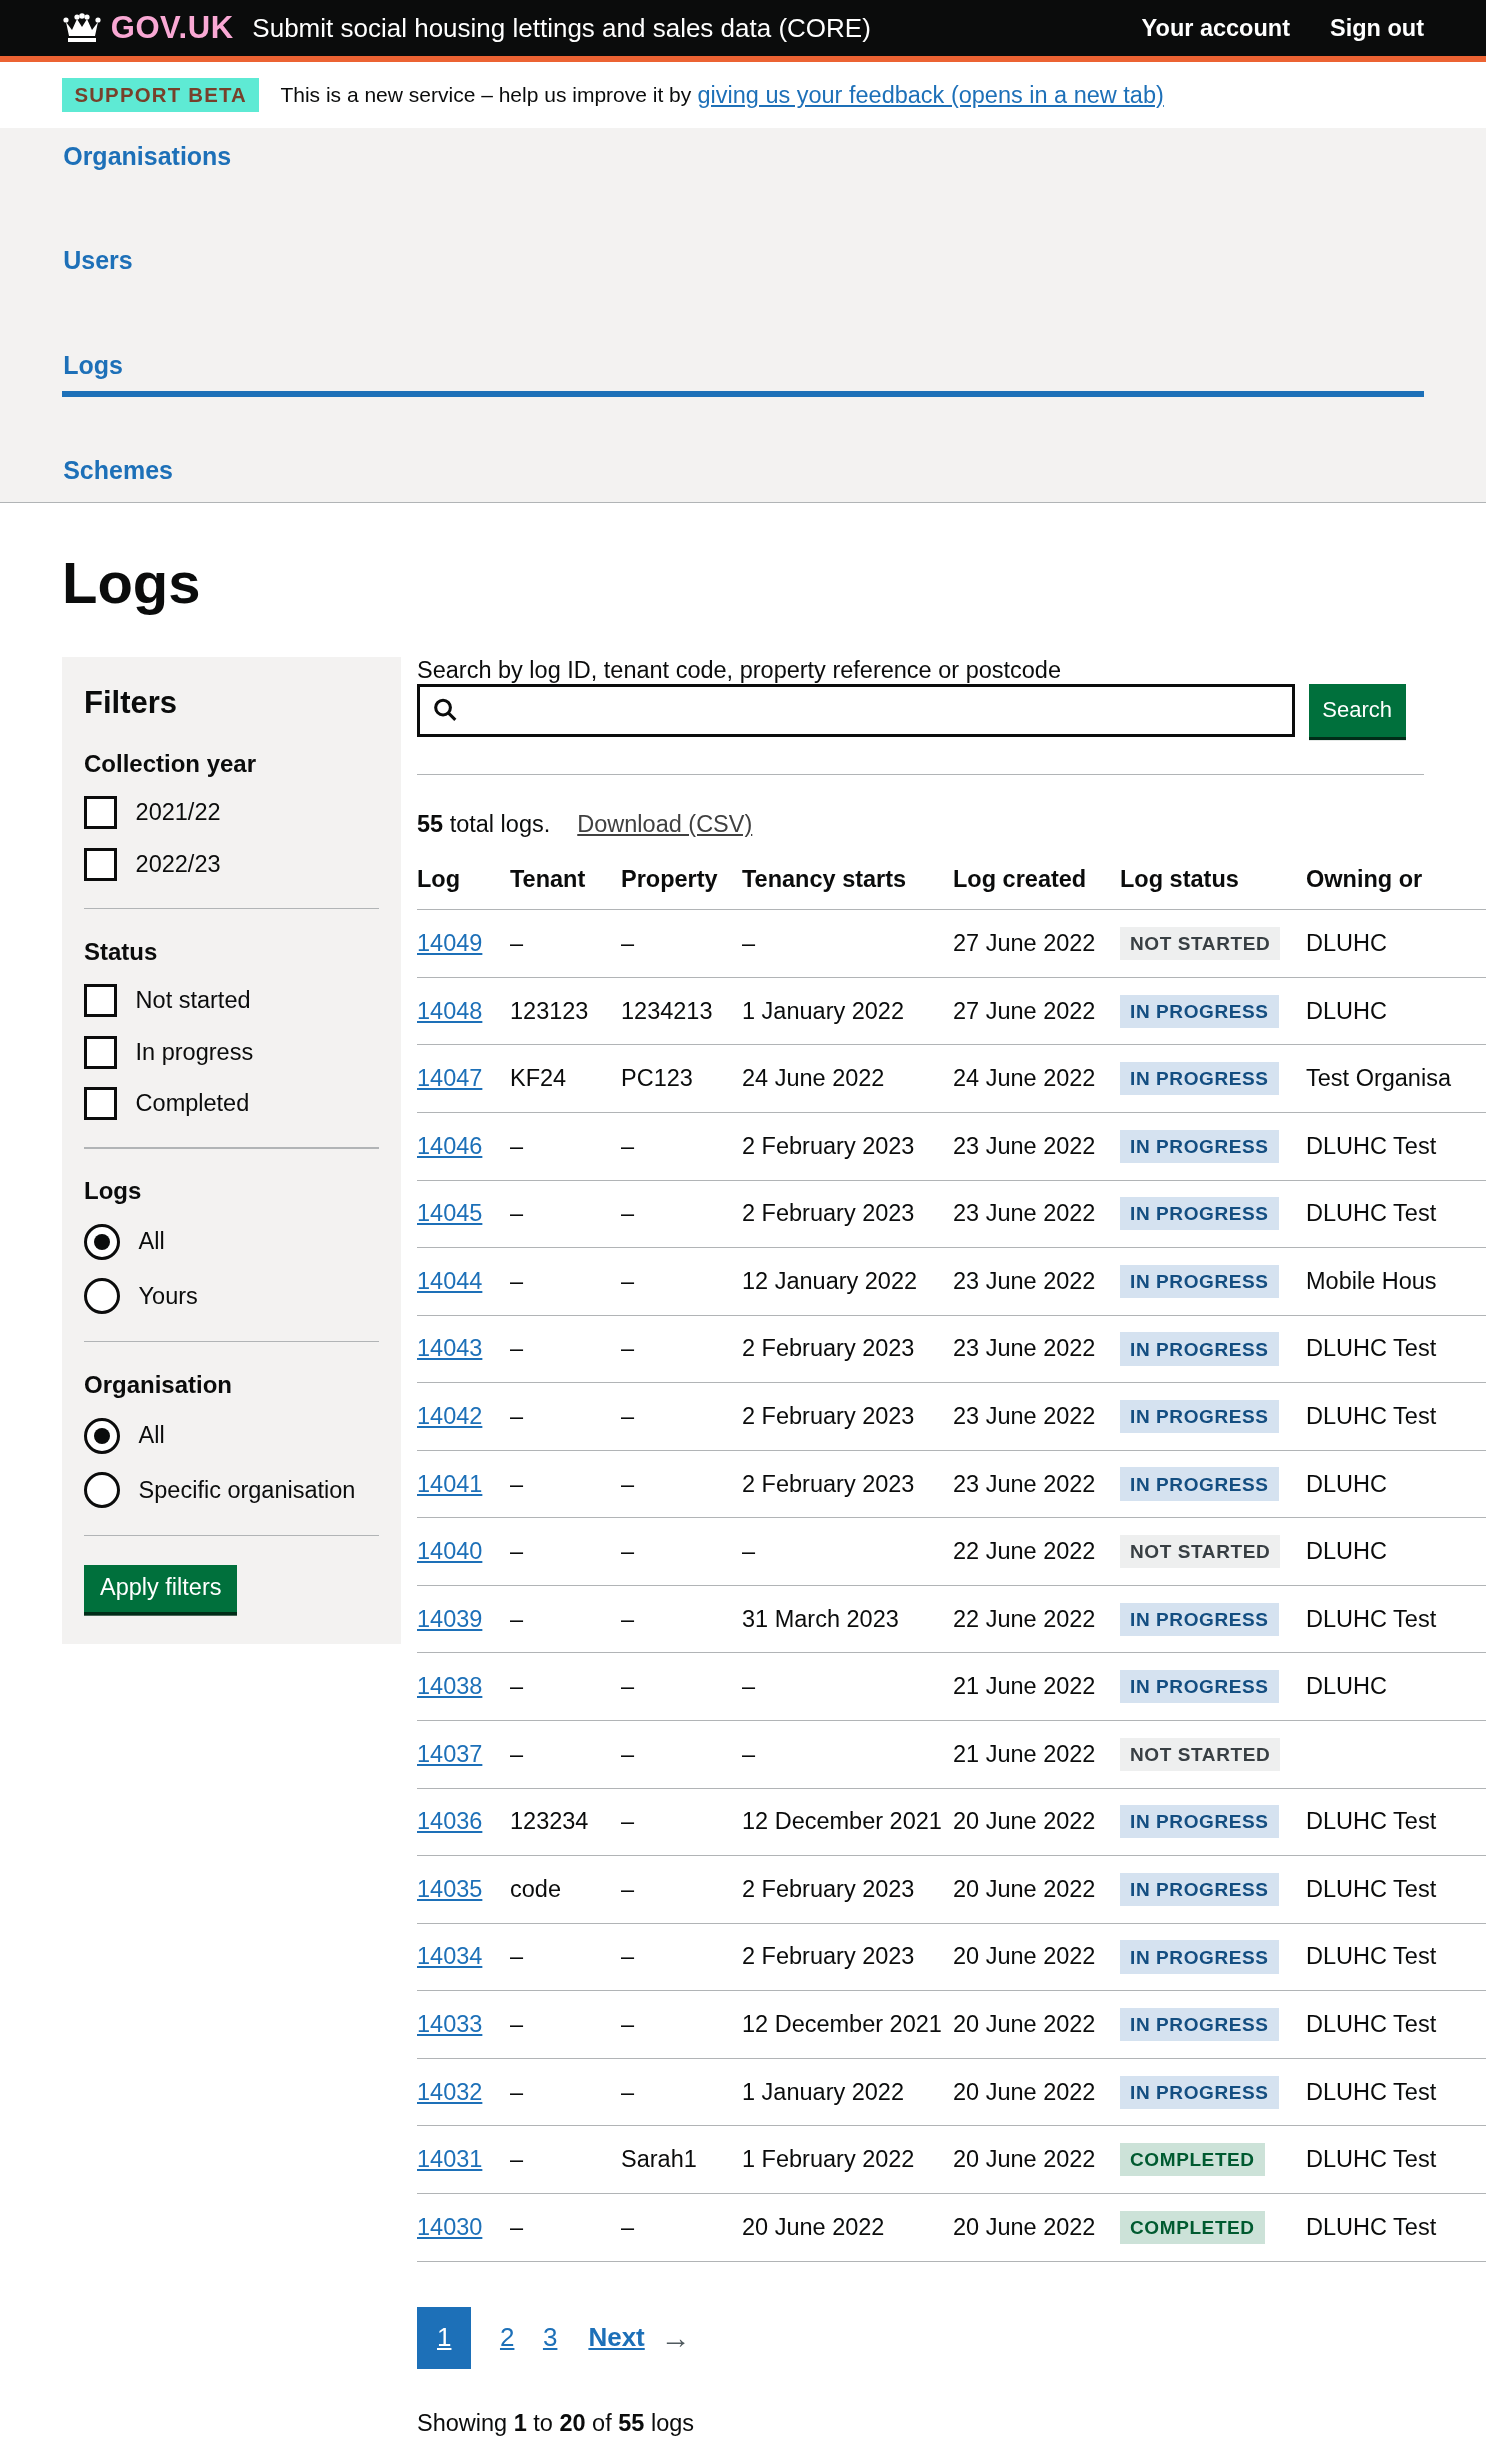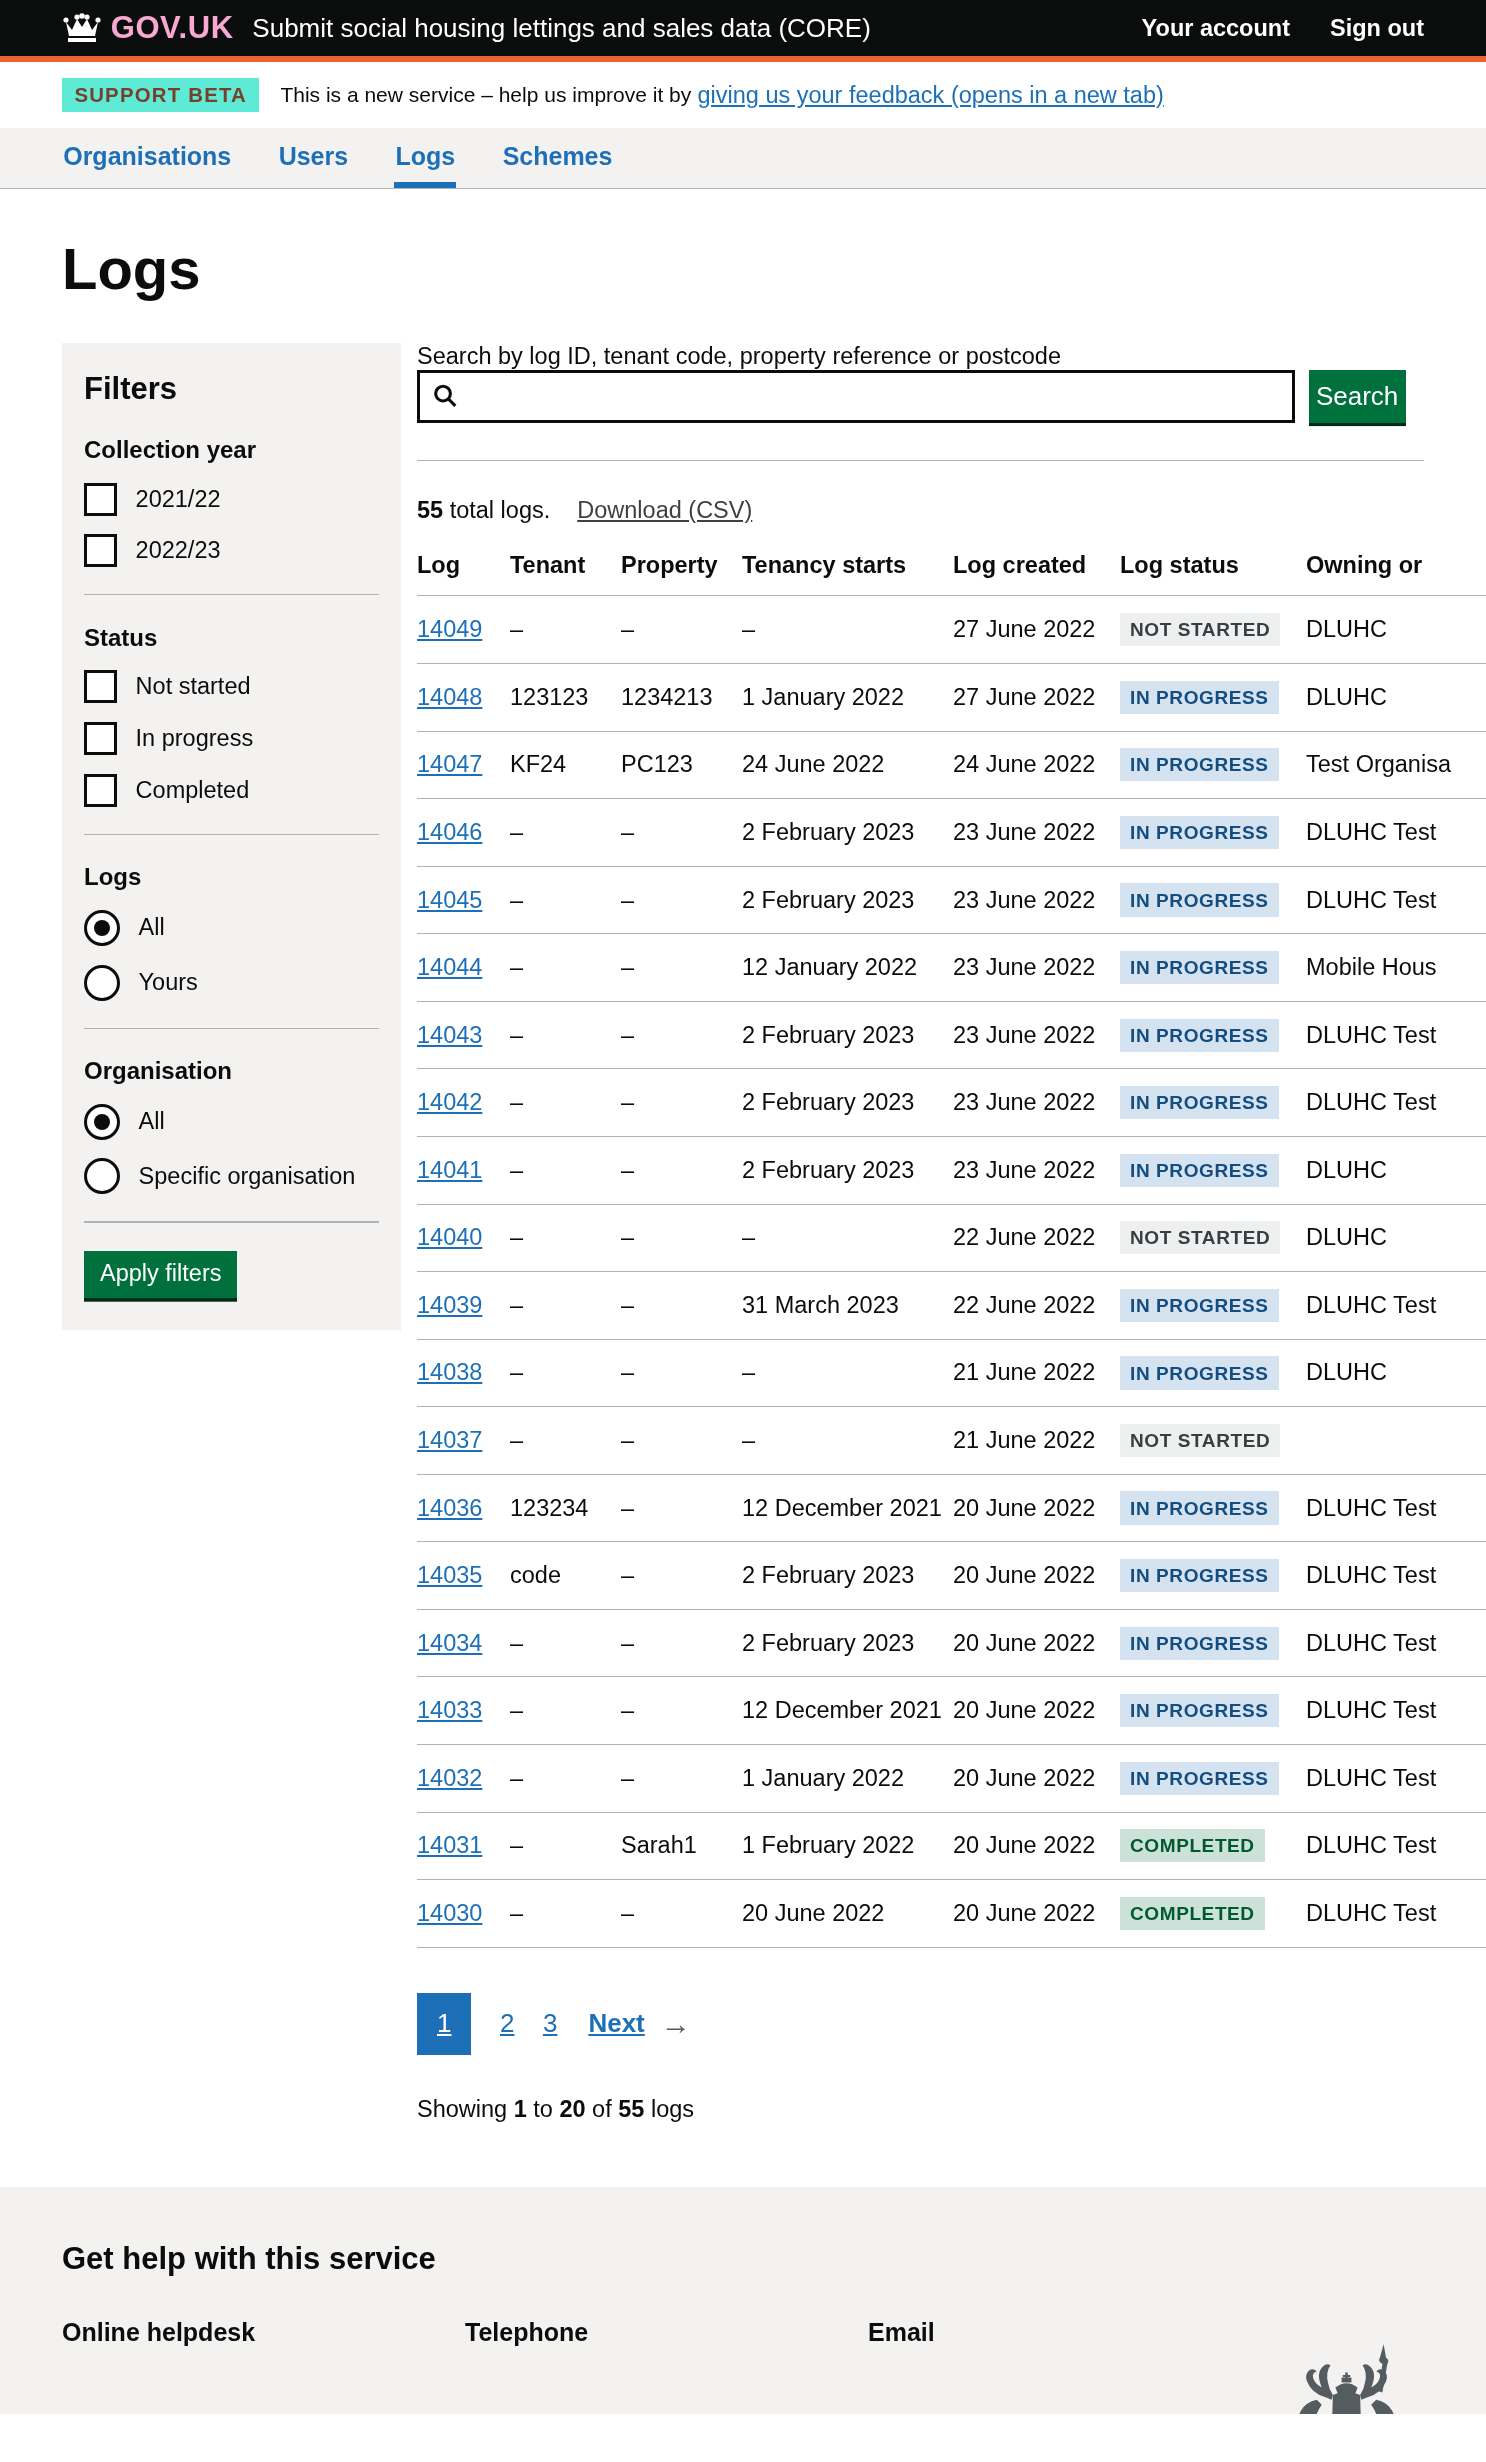--- a/index.html
+++ b/index.html
@@ -15,21 +15,21 @@
   .header-links { display:flex; gap:40px; }
   .header-link { color:#fff; font-size:23.5px; font-weight:700; text-decoration:none; }
 
   
   .phase-banner { padding:16px 62px; display:flex; align-items:center; background:#fff; }
   .phase-tag { background:#5eead4; color:#77402b; font-size:20.4px; font-weight:700; letter-spacing:1.2px; padding:6.2px 12.4px 5px; text-transform:uppercase; }
   .phase-text { font-size:21px; margin-left:21px; }
   .phase-link { color:#1d70b8; margin-left:6.2px; font-size:23.5px; }
 
   
-  .primary-nav { background:#f3f2f1; padding:0 62px; border-bottom:1.9px solid #b1b4b6; display:flex; gap:45px; }
+  .primary-nav { background:#f3f2f1; padding:0 62px; border-bottom:1.9px solid #b1b4b6; display:flex; gap:45px;flex-direction:column; }
   .nav-link { display:inline-block; color:#1d70b8; font-size:25px; font-weight:700; text-decoration:none; padding:13.6px 1.2px 11px; border-bottom:6.2px solid transparent; }
   .nav-link.on { border-bottom-color:#1d70b8; }
 
   
   main { padding:0 62px; }
   .page-title { font-size:58px; font-weight:700; margin:46px 0 41px; }
   .govuk-button { display:inline-block; background:#00703c; color:#fff; border:none; font-family:inherit; font-size:26px; padding:10.5px 21px 12.4px; box-shadow:0 3.7px 0 #002d18; cursor:pointer; }
   .layout { display:flex; align-items:flex-start; margin-top:35px; }
 
   
@@ -44,21 +44,21 @@
   .filter-divider { height:1.2px; background:#b1b4b6; margin:27px 0 28.5px; }
   .apply-btn { font-size:23.5px; padding:8.7px 16px 11px; }
 
   
   .results { flex:1 1 auto; min-width:0; overflow:visible; }
   .search-label { font-size:23.5px; margin-bottom:12.4px; }
   .search-row { display:flex; align-items:stretch; }
   .search-box { position:relative; flex:0 0 878px; }
   .search-input { width:100%; height:53px; border:3.1px solid #0b0c0c; font-size:25px; font-family:inherit; padding:0 12.4px 0 53px; background:#fff; }
   .search-icon-wrap { position:absolute; left:15px; top:50%; transform:translateY(-50%); width:27px; height:27px; }
-  .search-btn { margin-left:13.6px; width:97px; height:53px; font-size:26px; padding:0; box-shadow:0 3.1px 0 #002d18; }
+  .search-btn { margin-left:13.6px; width:97px; height:53px; font-size:22px; padding:0; box-shadow:0 3.1px 0 #002d18; }
   .results-divider { height:1.2px; background:#b1b4b6; margin-top:37px; }
   .meta-row { margin-top:36px; display:flex; align-items:baseline; font-size:23.5px; }
   .meta-total b { font-weight:700; }
   .download-link { color:#404040; margin-left:27px; font-size:23.5px; }
 
   
   table { border-collapse:collapse; margin-top:28.5px; white-space:nowrap; table-layout:fixed; width:1137px; }
   th { text-align:left; font-size:23.5px; font-weight:700; padding:0 12.4px 16px 0; border-bottom:1.9px solid #b1b4b6; }
   td { font-size:23.5px; padding:16.7px 12.4px 16.7px 0; border-bottom:1.2px solid #b1b4b6; overflow:hidden; }
   .col-log{width:93px}.col-tenant{width:111px}.col-property{width:121px}.col-tenancy{width:211px}.col-created{width:167px}.col-status{width:186px}.col-owning{width:248px}

